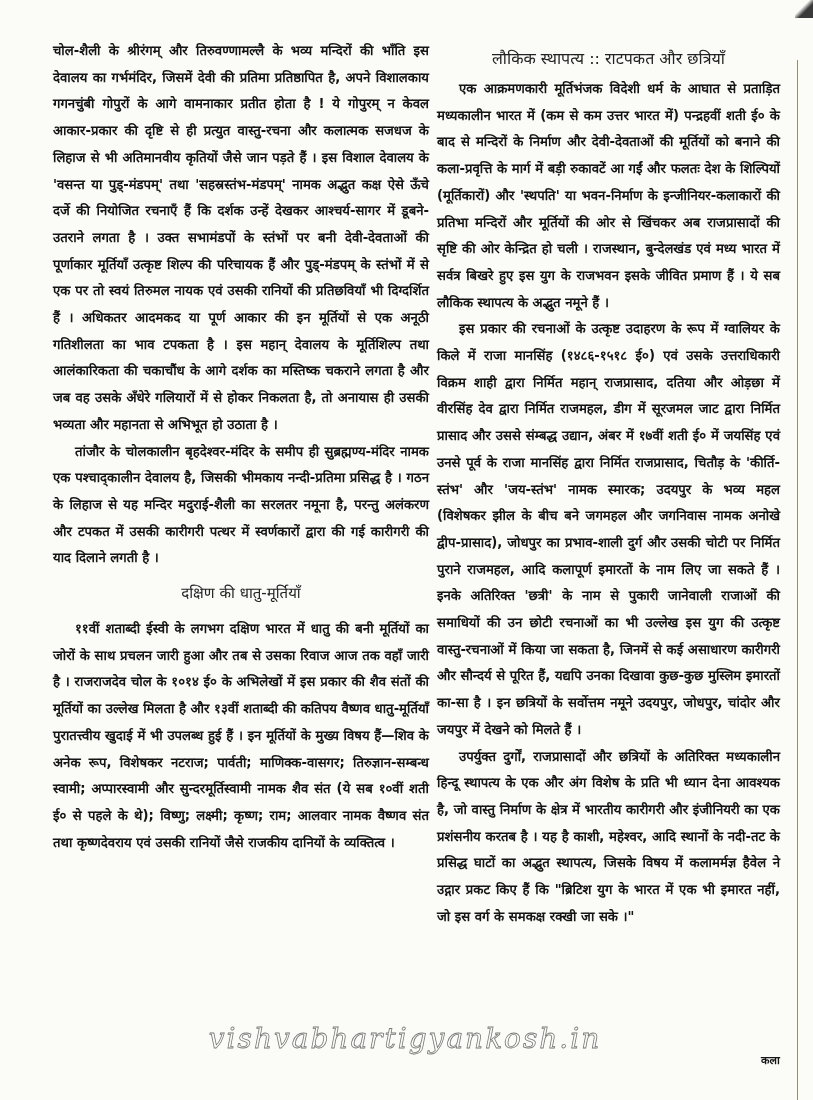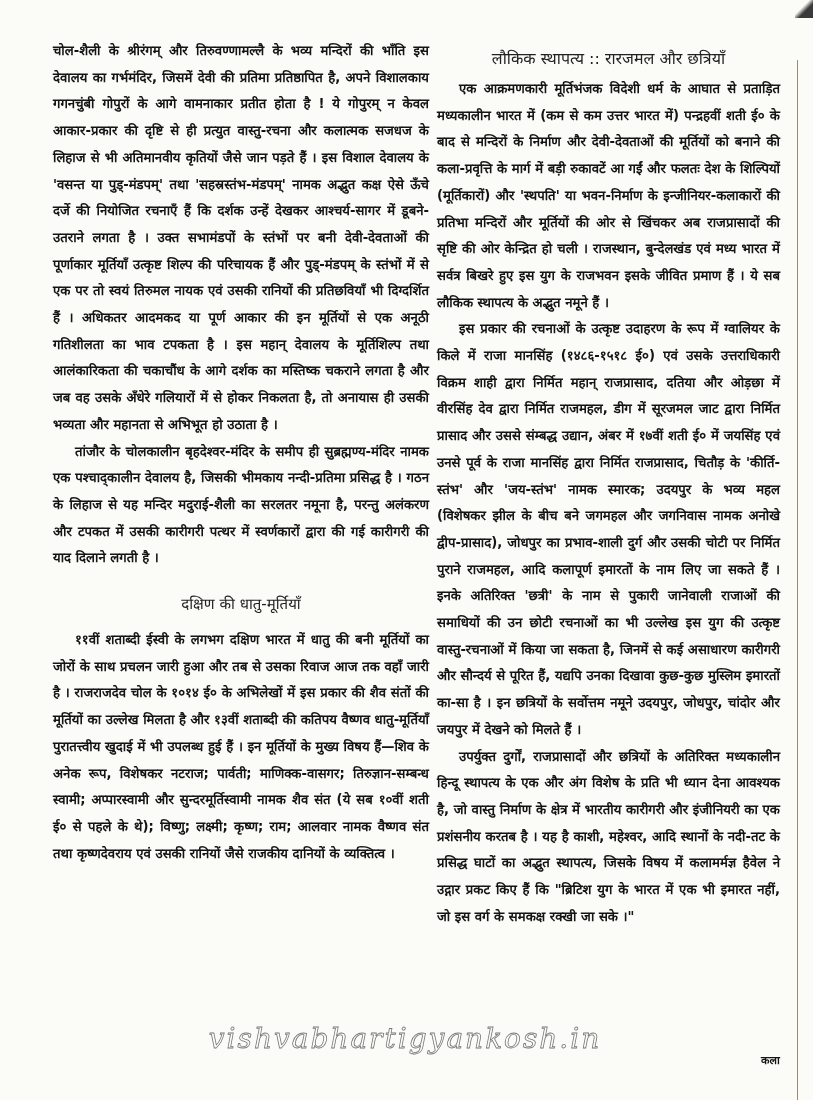--- a/index.html
+++ b/index.html
@@ -13,21 +13,21 @@
     position: absolute; top: 38px;
     font-size: 13.2px; line-height: 26.7px;
     text-align: justify; font-weight: bold;
   }
   .col.left { left: 53px; width: 376px; }
   .col.right { left: 437px; width: 343px; top: 46px; }
   .col p { margin: 0; }
   .col p.indent { text-indent: 22px; }
   .section-heading {
     font-weight: normal; text-align: center; font-size: 15px;
-    margin: 19px 0 10px 0; line-height: 26px; color: #222;
+    margin: 8px 0 10px 0; line-height: 26px; color: #222;
   }
   .right .section-heading { margin: 0 0 4px 0; font-size: 16px; }
   .binding-line {
     position: absolute; left: 797px; top: 60px; width: 1px; height: 1040px;
     background: #9a8a70;
   }
   .corner-shadow {
     position: absolute; left: 795px; top: 0; width: 18px; height: 18px;
     background: linear-gradient(135deg, #fbfbf8 40%, #3a3a3a 60%);
   }
@@ -51,21 +51,21 @@
 <div class="binding-line"></div>
 
 <div class="col left">
   <p>चोल-शैली के श्रीरंगम् और तिरुवण्णामल्लै के भव्य मन्दिरों की भाँति इस देवालय का गर्भमंदिर, जिसमें देवी की प्रतिमा प्रतिष्ठापित है, अपने विशालकाय गगनचुंबी गोपुरों के आगे वामनाकार प्रतीत होता है ! ये गोपुरम् न केवल आकार-प्रकार की दृष्टि से ही प्रत्युत वास्तु-रचना और कलात्मक सजधज के लिहाज से भी अतिमानवीय कृतियों जैसे जान पड़ते हैं । इस विशाल देवालय के 'वसन्त या पुड्-मंडपम्' तथा 'सहस्रस्तंभ-मंडपम्' नामक अद्भुत कक्ष ऐसे ऊँचे दर्जे की नियोजित रचनाएँ हैं कि दर्शक उन्हें देखकर आश्चर्य-सागर में डूबने-उतराने लगता है । उक्त सभामंडपों के स्तंभों पर बनी देवी-देवताओं की पूर्णाकार मूर्तियाँ उत्कृष्ट शिल्प की परिचायक हैं और पुड्-मंडपम् के स्तंभों में से एक पर तो स्वयं तिरुमल नायक एवं उसकी रानियों की प्रतिछवियाँ भी दिग्दर्शित हैं । अधिकतर आदमकद या पूर्ण आकार की इन मूर्तियों से एक अनूठी गतिशीलता का भाव टपकता है । इस महान् देवालय के मूर्तिशिल्प तथा आलंकारिकता की चकाचौंध के आगे दर्शक का मस्तिष्क चकराने लगता है और जब वह उसके अँधेरे गलियारों में से होकर निकलता है, तो अनायास ही उसकी भव्यता और महानता से अभिभूत हो उठाता है ।</p>
   <p class="indent">तांजौर के चोलकालीन बृहदेश्वर-मंदिर के समीप ही सुब्रह्मण्य-मंदिर नामक एक पश्चाद्कालीन देवालय है, जिसकी भीमकाय नन्दी-प्रतिमा प्रसिद्ध है । गठन के लिहाज से यह मन्दिर मदुराई-शैली का सरलतर नमूना है, परन्तु अलंकरण और टपकत में उसकी कारीगरी पत्थर में स्वर्णकारों द्वारा की गई कारीगरी की याद दिलाने लगती है ।</p>
   <h2 class="section-heading">दक्षिण की धातु-मूर्तियाँ</h2>
   <p class="indent">११वीं शताब्दी ईस्वी के लगभग दक्षिण भारत में धातु की बनी मूर्तियों का जोरों के साथ प्रचलन जारी हुआ और तब से उसका रिवाज आज तक वहाँ जारी है । राजराजदेव चोल के १०१४ ई० के अभिलेखों में इस प्रकार की शैव संतों की मूर्तियों का उल्लेख मिलता है और १३वीं शताब्दी की कतिपय वैष्णव धातु-मूर्तियाँ पुरातत्त्वीय खुदाई में भी उपलब्ध हुई हैं । इन मूर्तियों के मुख्य विषय हैं—शिव के अनेक रूप, विशेषकर नटराज; पार्वती; माणिक्क-वासगर; तिरुज्ञान-सम्बन्ध स्वामी; अप्पारस्वामी और सुन्दरमूर्तिस्वामी नामक शैव संत (ये सब १०वीं शती ई० से पहले के थे); विष्णु; लक्ष्मी; कृष्ण; राम; आलवार नामक वैष्णव संत तथा कृष्णदेवराय एवं उसकी रानियों जैसे राजकीय दानियों के व्यक्तित्व ।</p>
 </div>
 
 <div class="col right">
-  <h2 class="section-heading">लौकिक स्थापत्य :: रारजमल और छत्रियाँ</h2>
+  <h2 class="section-heading">लौकिक स्थापत्य :: राटपकत और छत्रियाँ</h2>
   <p class="indent">एक आक्रमणकारी मूर्तिभंजक विदेशी धर्म के आघात से प्रताड़ित मध्यकालीन भारत में (कम से कम उत्तर भारत में) पन्द्रहवीं शती ई० के बाद से मन्दिरों के निर्माण और देवी-देवताओं की मूर्तियों को बनाने की कला-प्रवृत्ति के मार्ग में बड़ी रुकावटें आ गईं और फलतः देश के शिल्पियों (मूर्तिकारों) और 'स्थपति' या भवन-निर्माण के इन्जीनियर-कलाकारों की प्रतिभा मन्दिरों और मूर्तियों की ओर से खिंचकर अब राजप्रासादों की सृष्टि की ओर केन्द्रित हो चली । राजस्थान, बुन्देलखंड एवं मध्य भारत में सर्वत्र बिखरे हुए इस युग के राजभवन इसके जीवित प्रमाण हैं । ये सब लौकिक स्थापत्य के अद्भुत नमूने हैं ।</p>
   <p class="indent">इस प्रकार की रचनाओं के उत्कृष्ट उदाहरण के रूप में ग्वालियर के किले में राजा मानसिंह (१४८६-१५१८ ई०) एवं उसके उत्तराधिकारी विक्रम शाही द्वारा निर्मित महान् राजप्रासाद, दतिया और ओड़छा में वीरसिंह देव द्वारा निर्मित राजमहल, डीग में सूरजमल जाट द्वारा निर्मित प्रासाद और उससे संम्बद्ध उद्यान, अंबर में १७वीं शती ई० में जयसिंह एवं उनसे पूर्व के राजा मानसिंह द्वारा निर्मित राजप्रासाद, चितौड़ के 'कीर्ति-स्तंभ' और 'जय-स्तंभ' नामक स्मारक; उदयपुर के भव्य महल (विशेषकर झील के बीच बने जगमहल और जगनिवास नामक अनोखे द्वीप-प्रासाद), जोधपुर का प्रभाव-शाली दुर्ग और उसकी चोटी पर निर्मित पुराने राजमहल, आदि कलापूर्ण इमारतों के नाम लिए जा सकते हैं । इनके अतिरिक्त 'छत्री' के नाम से पुकारी जानेवाली राजाओं की समाधियों की उन छोटी रचनाओं का भी उल्लेख इस युग की उत्कृष्ट वास्तु-रचनाओं में किया जा सकता है, जिनमें से कई असाधारण कारीगरी और सौन्दर्य से पूरित हैं, यद्यपि उनका दिखावा कुछ-कुछ मुस्लिम इमारतों का-सा है । इन छत्रियों के सर्वोत्तम नमूने उदयपुर, जोधपुर, चांदोर और जयपुर में देखने को मिलते हैं ।</p>
   <p class="indent">उपर्युक्त दुर्गों, राजप्रासादों और छत्रियों के अतिरिक्त मध्यकालीन हिन्दू स्थापत्य के एक और अंग विशेष के प्रति भी ध्यान देना आवश्यक है, जो वास्तु निर्माण के क्षेत्र में भारतीय कारीगरी और इंजीनियरी का एक प्रशंसनीय करतब है । यह है काशी, महेश्वर, आदि स्थानों के नदी-तट के प्रसिद्ध घाटों का अद्भुत स्थापत्य, जिसके विषय में कलामर्मज्ञ हैवेल ने उद्गार प्रकट किए हैं कि "ब्रिटिश युग के भारत में एक भी इमारत नहीं, जो इस वर्ग के समकक्ष रक्खी जा सके ।"</p>
 </div>
 
 <div class="watermark">vishvabhartigyankosh.in</div>
 <div class="footer-page">२८७४</div>
 <div class="footer-title">कला</div>
 
 </body></html>

